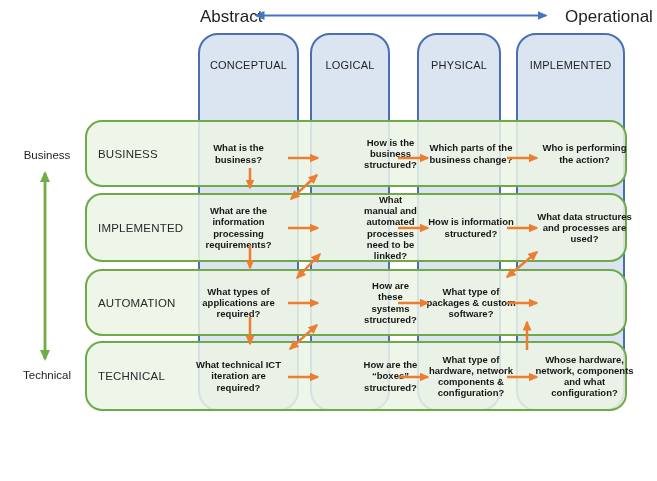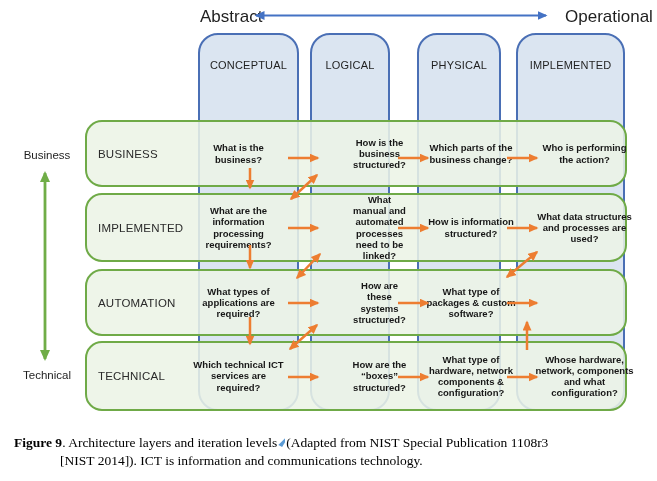--- a/index.html
+++ b/index.html
@@ -50,21 +50,21 @@
     display:flex;align-items:center;font-size:11.5px;color:#2a2a2a;
     letter-spacing:.2px;
   }
   .cell{
     position:absolute;top:0;height:100%;
     display:flex;align-items:center;justify-content:center;
     text-align:center;font-size:9.5px;font-weight:bold;color:#171717;
     line-height:1.16;box-sizing:border-box;padding:0 5px;
   }
   .cell-0{left:101px;width:101px;text-align:center;}
-  .cell-1{left:225px;width:100px;padding-left:40px;}
+  .cell-1{left:236px;width:100px;padding-left:40px;}
   .cell-2{left:332px;width:104px;}
   .cell-3{left:443px;width:109px;}
 
   .overlay{position:absolute;left:0;top:0;pointer-events:none;}
 
   
   .caption{
     position:absolute;left:14px;top:434px;width:620px;
     font-family:"Liberation Serif",serif;font-size:13.5px;color:#000;
     line-height:1.3;
@@ -117,21 +117,21 @@
       <div class="cell cell-3">What data structures and processes are used?</div>
     </div>
     <div class="row row-2">
       <div class="row-label">AUTOMATION</div>
       <div class="cell cell-0">What types of applications are required?</div>
       <div class="cell cell-1">How are these systems structured?</div>
       <div class="cell cell-2">What type of packages &amp; custom software?</div>
     </div>
     <div class="row row-3">
       <div class="row-label">TECHNICAL</div>
-      <div class="cell cell-0">Which technical ICT services are required?</div>
+      <div class="cell cell-0">What technical ICT iteration are required?</div>
       <div class="cell cell-1">How are the “boxes” structured?</div>
       <div class="cell cell-2">What type of hardware, network components &amp; configuration?</div>
       <div class="cell cell-3">Whose hardware, network, components and what configuration?</div>
     </div>
 
     <svg class="overlay" width="657" height="430" viewBox="0 0 657 430">
       <defs>
         <marker id="ah-o" markerUnits="userSpaceOnUse" markerWidth="11" markerHeight="9" refX="8.5" refY="4.5" orient="auto-start-reverse">
           <path d="M0,0 L10,4.5 L0,9 z" fill="#ED7D31"></path>
         </marker>
@@ -169,17 +169,13 @@
 
       <line x1="527" y1="350" x2="527" y2="322" stroke="#ED7D31" stroke-width="2.5" marker-end="url(#ah-o)"></line>
 
       <line x1="291" y1="199" x2="317" y2="175" stroke="#ED7D31" stroke-width="2.5" marker-start="url(#ah-o)" marker-end="url(#ah-o)"></line>
       <line x1="297" y1="278" x2="320" y2="254" stroke="#ED7D31" stroke-width="2.5" marker-start="url(#ah-o)" marker-end="url(#ah-o)"></line>
       <line x1="507" y1="277" x2="537" y2="252" stroke="#ED7D31" stroke-width="2.5" marker-start="url(#ah-o)" marker-end="url(#ah-o)"></line>
       <line x1="290" y1="349" x2="317" y2="325" stroke="#ED7D31" stroke-width="2.5" marker-start="url(#ah-o)" marker-end="url(#ah-o)"></line>
     </svg>
   </div>
 
-  <div class="caption">
-    <span class="fig-label">Figure 9</span><span>. Architecture layers and iteration levels</span><span class="anchor-mark"></span><span>(Adapted from NIST Special Publication 1108r3</span>
-    <span class="line2">[NIST 2014]). ICT is information and communications technology.</span>
-  </div>
 </div>
 
 </body></html>

